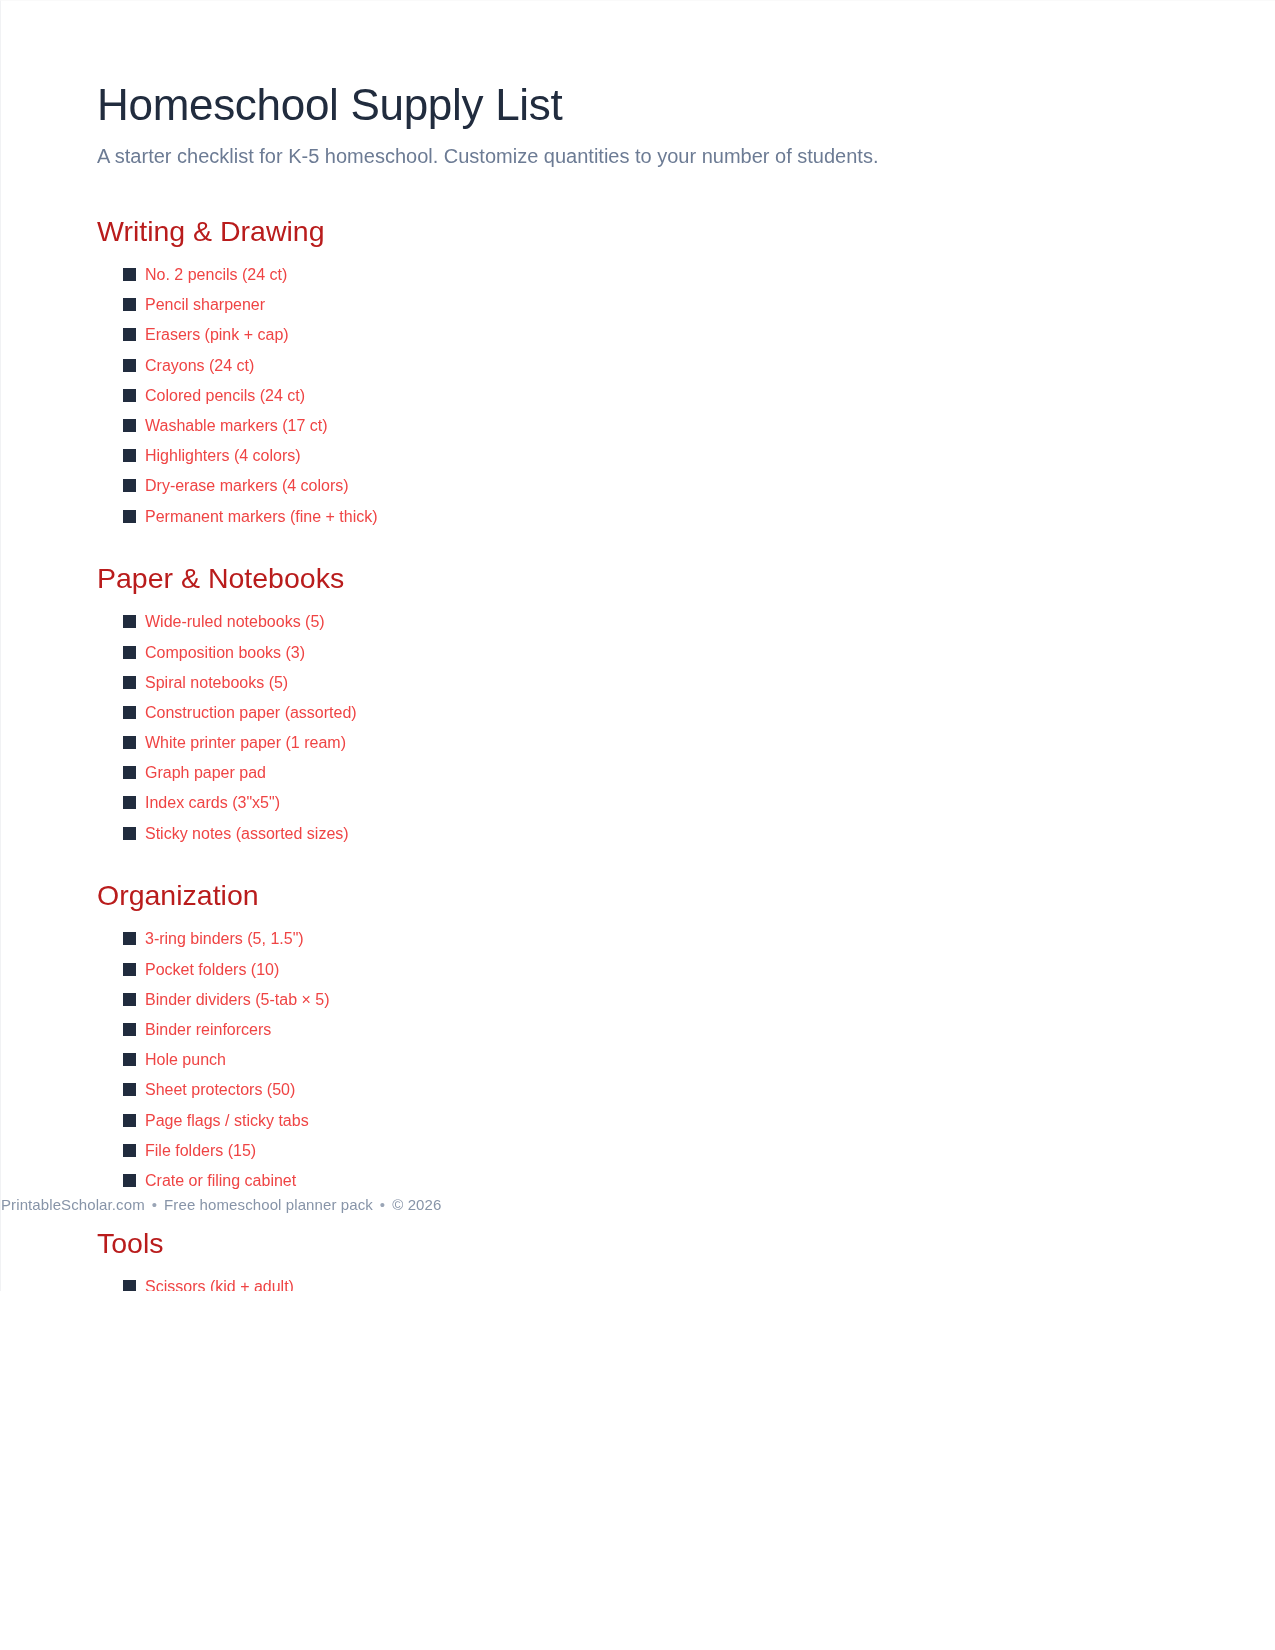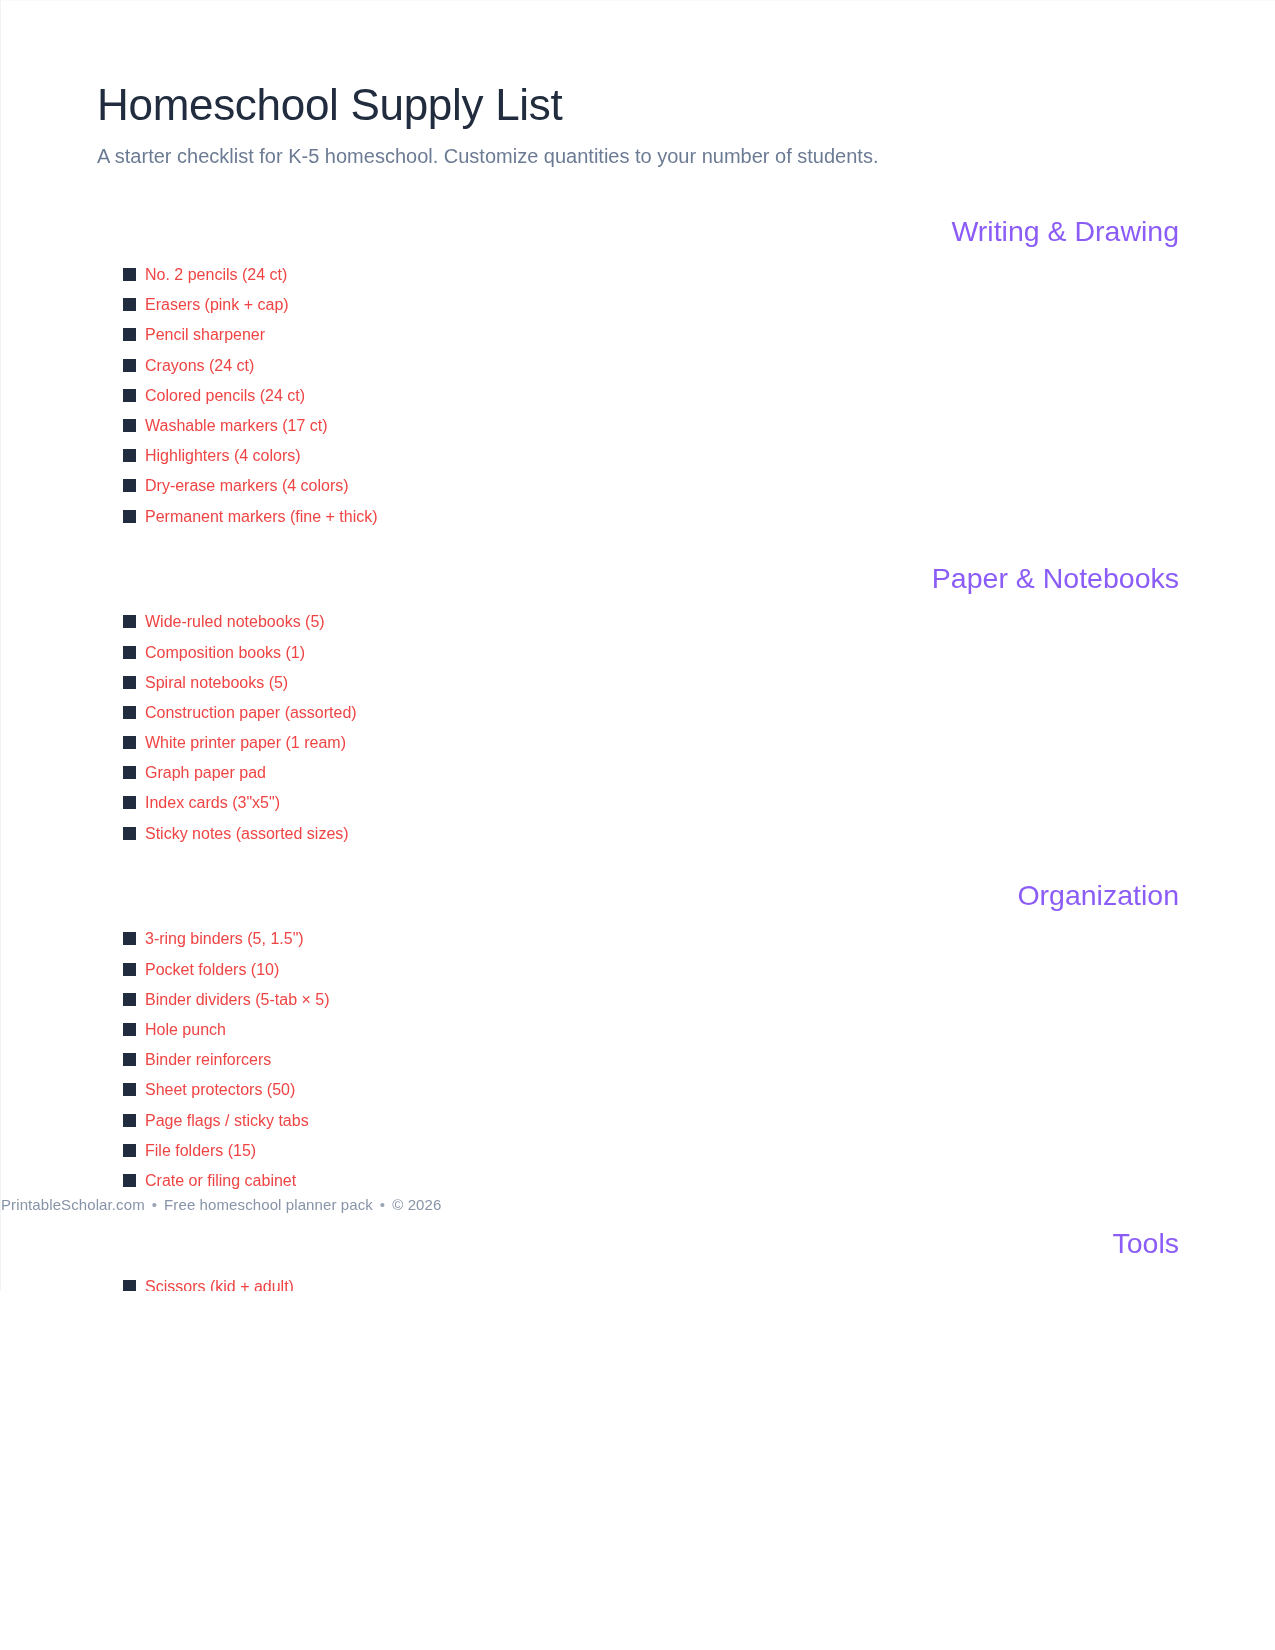--- a/index.html
+++ b/index.html
@@ -50,22 +50,21 @@
 
   .section {
     margin-bottom: 30px;
   }
 
   .section-heading {
     margin: 0 0 10px 0;
     font-size: 28.5px;
     font-weight: 400;
     line-height: 1.25;
-    color: #8b5cf6;
-    text-align: right;
+    color: #b91c1c;
   }
 
   .item-list {
     list-style: none;
     margin: 0;
     padding: 0 0 0 26px;
   }
 
   .item-row {
     display: flex;
@@ -117,28 +116,28 @@
   <div class="sections">
       <div class="section">
         <h2 class="section-heading">Writing &amp; Drawing</h2>
         <ul class="item-list">
           <li class="item-row">
             <span class="bullet-box"></span>
             <span class="item-label">No. 2 pencils (24 ct)</span>
           </li>
           <li class="item-row">
             <span class="bullet-box"></span>
+            <span class="item-label">Pencil sharpener</span>
+          </li>
+          <li class="item-row">
+            <span class="bullet-box"></span>
             <span class="item-label">Erasers (pink + cap)</span>
           </li>
           <li class="item-row">
             <span class="bullet-box"></span>
-            <span class="item-label">Pencil sharpener</span>
-          </li>
-          <li class="item-row">
-            <span class="bullet-box"></span>
             <span class="item-label">Crayons (24 ct)</span>
           </li>
           <li class="item-row">
             <span class="bullet-box"></span>
             <span class="item-label">Colored pencils (24 ct)</span>
           </li>
           <li class="item-row">
             <span class="bullet-box"></span>
             <span class="item-label">Washable markers (17 ct)</span>
           </li>
@@ -158,21 +157,21 @@
       </div>
       <div class="section">
         <h2 class="section-heading">Paper &amp; Notebooks</h2>
         <ul class="item-list">
           <li class="item-row">
             <span class="bullet-box"></span>
             <span class="item-label">Wide-ruled notebooks (5)</span>
           </li>
           <li class="item-row">
             <span class="bullet-box"></span>
-            <span class="item-label">Composition books (1)</span>
+            <span class="item-label">Composition books (3)</span>
           </li>
           <li class="item-row">
             <span class="bullet-box"></span>
             <span class="item-label">Spiral notebooks (5)</span>
           </li>
           <li class="item-row">
             <span class="bullet-box"></span>
             <span class="item-label">Construction paper (assorted)</span>
           </li>
           <li class="item-row">
@@ -203,25 +202,25 @@
           <li class="item-row">
             <span class="bullet-box"></span>
             <span class="item-label">Pocket folders (10)</span>
           </li>
           <li class="item-row">
             <span class="bullet-box"></span>
             <span class="item-label">Binder dividers (5-tab × 5)</span>
           </li>
           <li class="item-row">
             <span class="bullet-box"></span>
+            <span class="item-label">Binder reinforcers</span>
+          </li>
+          <li class="item-row">
+            <span class="bullet-box"></span>
             <span class="item-label">Hole punch</span>
-          </li>
-          <li class="item-row">
-            <span class="bullet-box"></span>
-            <span class="item-label">Binder reinforcers</span>
           </li>
           <li class="item-row">
             <span class="bullet-box"></span>
             <span class="item-label">Sheet protectors (50)</span>
           </li>
           <li class="item-row">
             <span class="bullet-box"></span>
             <span class="item-label">Page flags / sticky tabs</span>
           </li>
           <li class="item-row">

